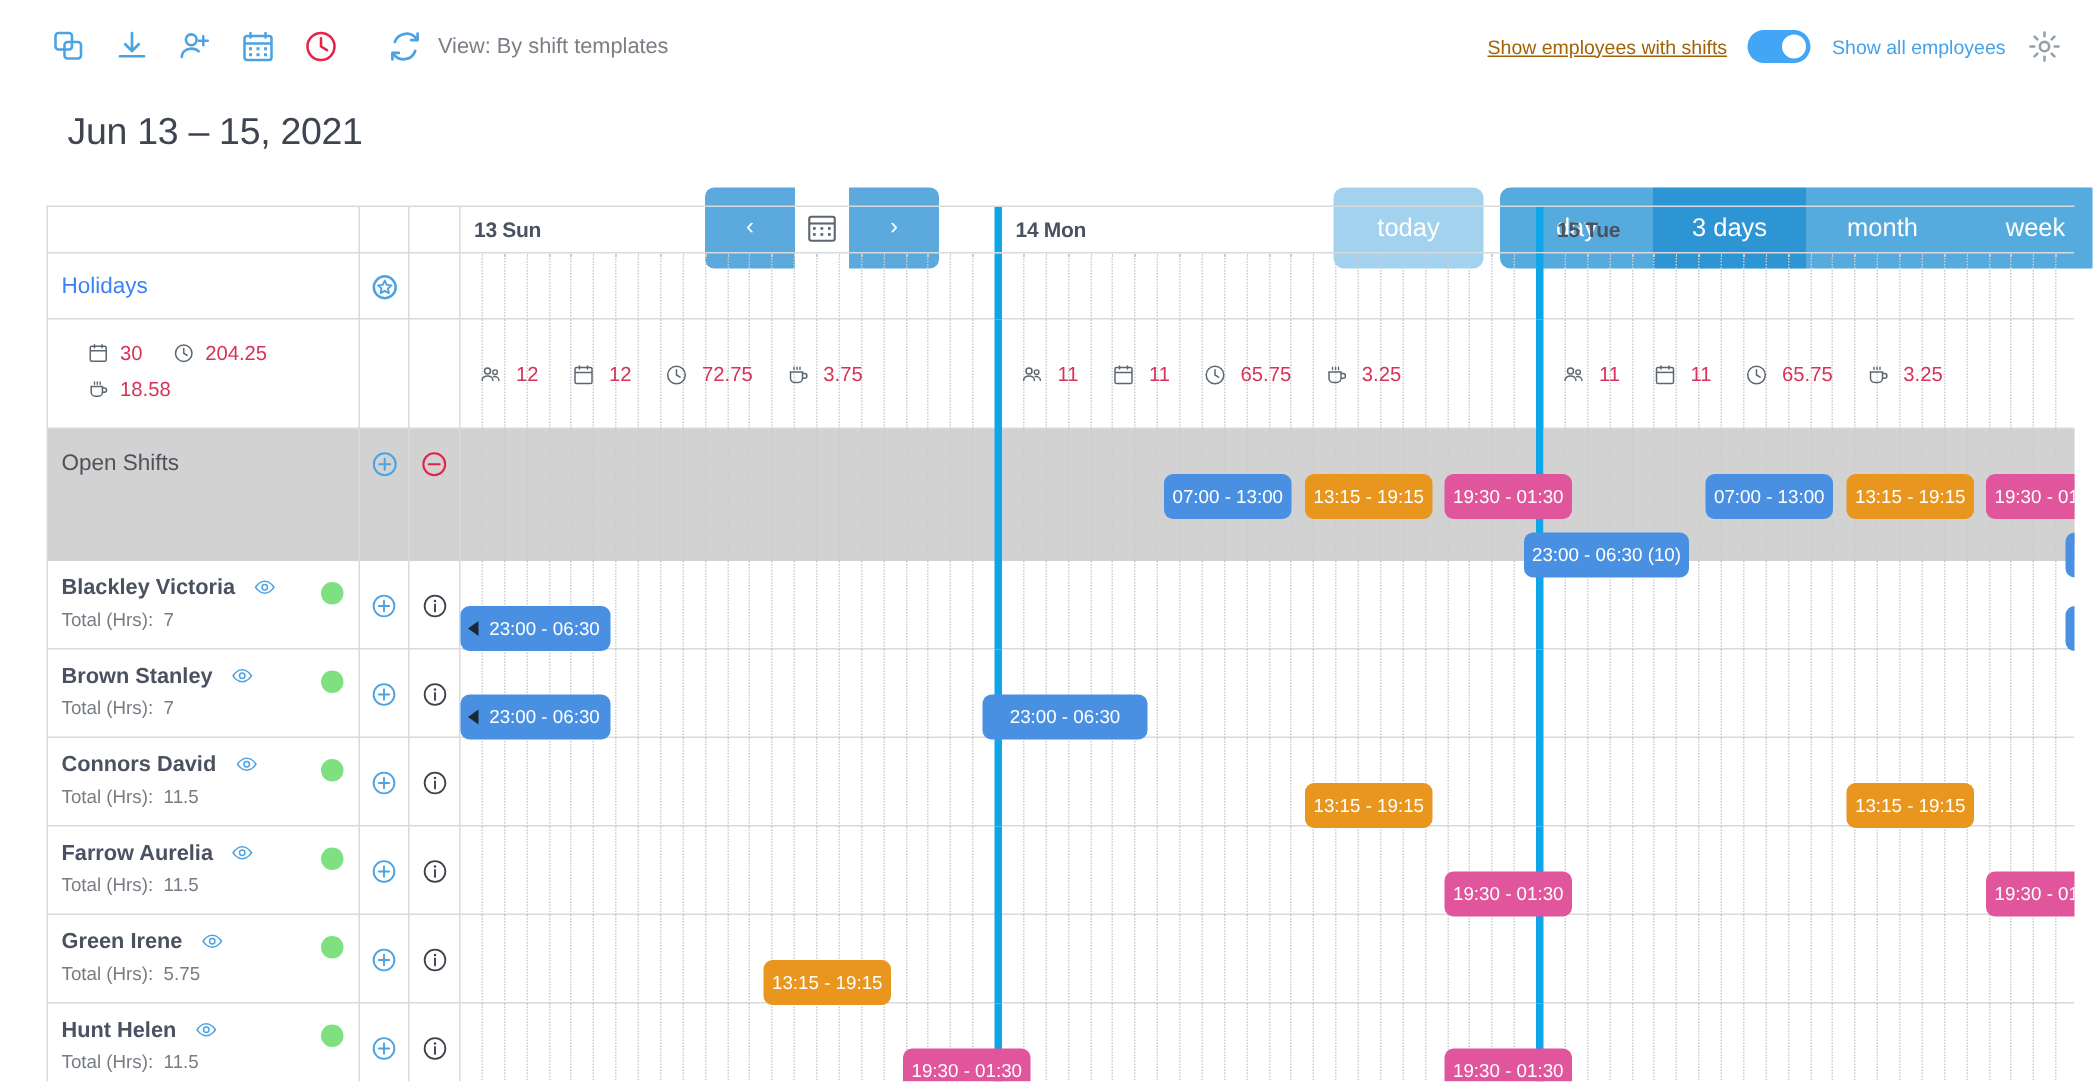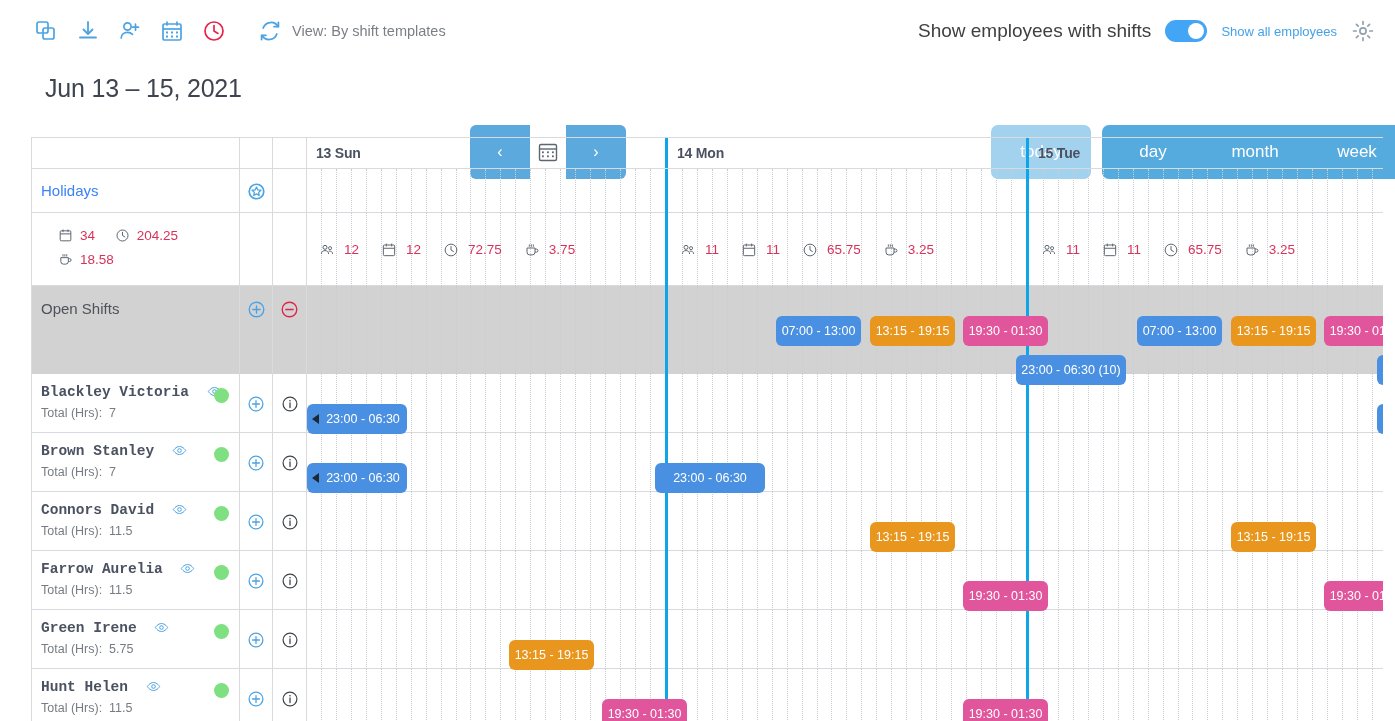--- a/index.html
+++ b/index.html
@@ -18,21 +18,21 @@
     display: flex; align-items: center;
   }
   .tool-icons { display: flex; align-items: center; gap: 18px; margin-left: 34px; }
   .tb-ico { width: 24px; height: 24px; display: block; cursor: pointer; }
   .refresh-wrap { display: flex; align-items: center; margin-left: 32px; gap: 10px; }
   .view-label { font-size: 14.5px; color: #7a7f85; white-space: nowrap; }
 
   .right-tools {
     margin-left: auto; display: flex; align-items: center; gap: 14px; margin-right: 20px;
   }
-  .toggle-label-off { font-size: 19px; color: #404040; }
+  .toggle-label-off { font-size: 13px; color: #a16207; text-decoration: underline; }
   .toggle-label-on { font-size: 13px; color: #45a2e8; }
   .switch {
     width: 42px; height: 22px; border-radius: 11px; background: #42a5f5;
     position: relative; cursor: pointer; flex: none;
   }
   .switch .knob {
     position: absolute; top: 3px; right: 3px; width: 16px; height: 16px;
     border-radius: 50%; background: #fff;
   }
 
@@ -79,21 +79,21 @@
     overflow: hidden;
   }
   .row { display: flex; width: 100%; border-bottom: 1px solid #d8dadd; }
   .c-name { width: 208px; border-right: 1px solid #d8dadd; flex: none; position: relative; }
   .c-a { width: 33px; border-right: 1px solid #d8dadd; flex: none;
          display: flex; align-items: center; justify-content: center; }
   .c-b { width: 34px; border-right: 1px solid #d8dadd; flex: none;
          display: flex; align-items: center; justify-content: center; }
   .days { flex: 1; display: flex; position: relative; }
   .day {
-    width: 361px; flex: none; border-right: 3px solid #0ea5e9; position: relative;
+    width: 361px; flex: none; border-right: 5px solid #0ea5e9; position: relative;
   }
 
   .hdr-row { height: 31px; }
   .hdr-row .c-name, .hdr-row .c-a, .hdr-row .c-b { height: 31px; }
   .day-label {
     font-size: 14px; font-weight: bold; color: #4a5160;
     padding: 7px 0 0 9px; letter-spacing: -0.2px;
   }
 
   .hours {
@@ -121,21 +121,21 @@
   }
   .daystats .pair { display: inline-flex; align-items: center; gap: 9px; margin-right: 22px; }
   .daystats .val { font-size: 13.5px; color: #d9325a; }
 
   .open-row { height: 88px; background: #d2d2d2; }
   .open-row .c-name, .open-row .c-a, .open-row .c-b, .open-row .day { height: 88px; background: #d2d2d2; }
   .open-name { font-size: 15px; color: #4d535a; padding: 14px 0 0 9px; }
 
   .emp-row { height: 59px; }
   .emp-row .c-name, .emp-row .c-a, .emp-row .c-b, .emp-row .day { height: 59px; }
-  .emp-name-wrap { padding: 9px 0 0 9px; font-family: Liberation Mono, monospace; }
+  .emp-name-wrap { padding: 9px 0 0 9px; }
   .emp-name {
     font-size: 14.5px; font-weight: bold; color: #4a5160;
     display: inline-block; vertical-align: middle;
   }
   .eye { display: inline-block; vertical-align: middle; margin-left: 8px; }
   .emp-total { font-size: 12.5px; color: #777c83; margin-top: 5px; padding-left: 9px; }
   .dot {
     position: absolute; right: 10px; top: 14px;
     width: 15px; height: 15px; border-radius: 50%;
   }
@@ -236,20 +236,21 @@
           </g>
         </svg>
       </div>
       <div class="nav-btn nav-next">›</div>
     </div>
 
     <div class="viewgroup">
       <div class="today-btn">today</div>
       <div class="seg">
         <div class="seg-btn">day</div>
+        <div class="seg-btn active">3 days</div>
         <div class="seg-btn">month</div>
         <div class="seg-btn">week</div>
       </div>
     </div>
   </div>
 
   <div class="grid">
 
     <div class="row hdr-row">
       <div class="c-name"></div>
@@ -369,21 +370,21 @@
 
     <div class="row sum-row">
       <div class="c-name">
         <div class="sum-tot">
           <span class="pair">
             <svg width="15" height="15" viewBox="0 0 24 24">
               <rect x="3.5" y="4.5" width="17" height="16" rx="1.6" fill="none" stroke="#5c6670" stroke-width="1.6"></rect>
               <path d="M3.5 9.4h17" stroke="#5c6670" stroke-width="1.6"></path>
               <path d="M8 3v3M16 3v3" stroke="#5c6670" stroke-width="1.6" stroke-linecap="round"></path>
             </svg>
-            <span>34</span>
+            <span>30</span>
           </span>
           <span class="pair">
             <svg width="15" height="15" viewBox="0 0 24 24">
               <circle cx="12" cy="12" r="8.8" fill="none" stroke="#5c6670" stroke-width="1.6"></circle>
               <path d="M12 6.8V12l3.6 2.2" fill="none" stroke="#5c6670" stroke-width="1.6" stroke-linecap="round"></path>
             </svg>
             <span>204.25</span>
           </span>
           <br>
           <span class="pair">

